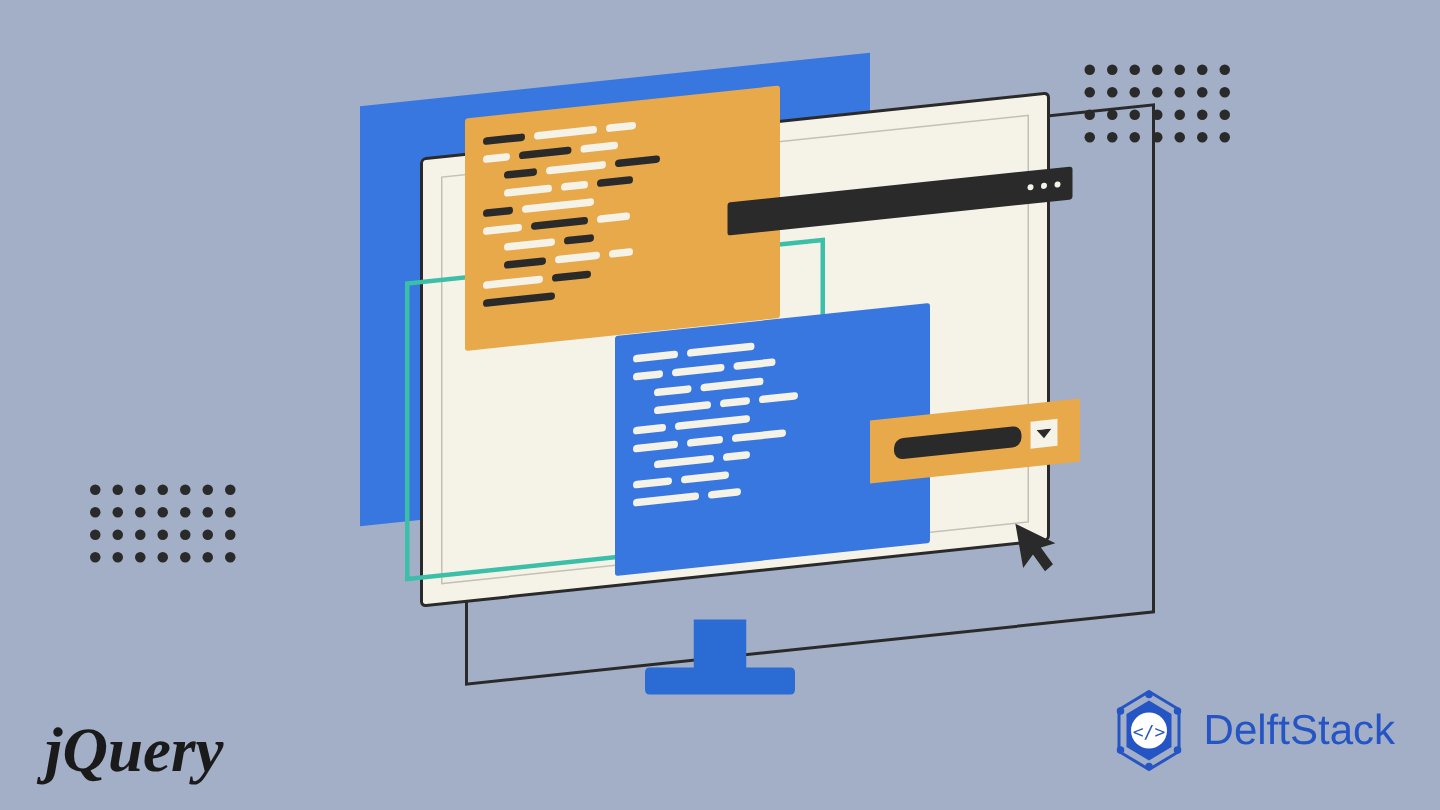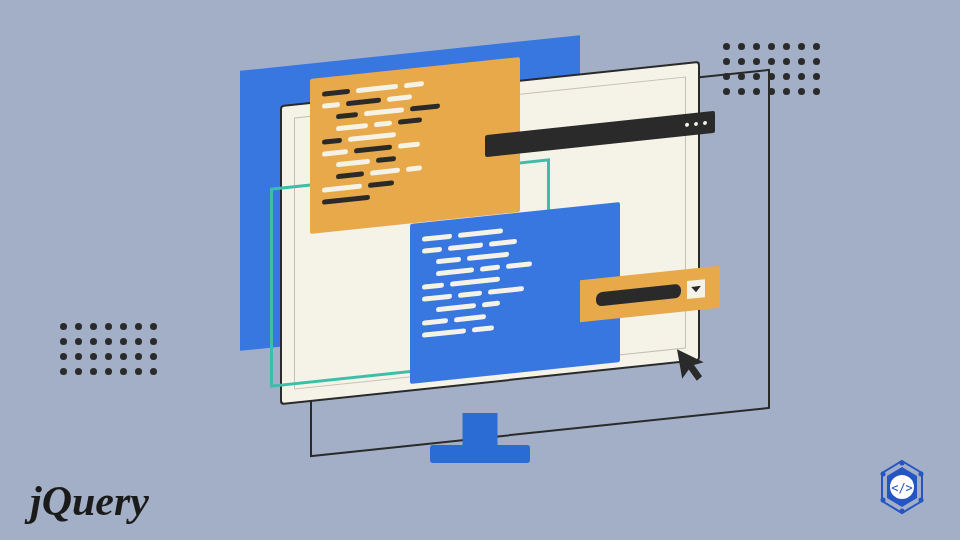--- a/index.html
+++ b/index.html
@@ -410,13 +410,14 @@
       <circle cx="28" cy="28" r="12" fill="#fff"></circle>
       <text x="28" y="33" text-anchor="middle" font-size="12" fill="#2555c4" font-family="monospace">&lt;/&gt;</text>
       <circle cx="28" cy="4" r="2.5" fill="#2555c4"></circle>
         <circle cx="47" cy="15" r="2.5" fill="#2555c4"></circle>
       <circle cx="47" cy="41" r="2.5" fill="#2555c4"></circle>
         <circle cx="28" cy="52" r="2.5" fill="#2555c4"></circle>
       <circle cx="9" cy="41" r="2.5" fill="#2555c4"></circle>
         <circle cx="9" cy="15" r="2.5" fill="#2555c4"></circle>
     </svg>
   </div>
+  <span class="delft-text">DelftStack</span>
 </div>
 
 </body></html>

